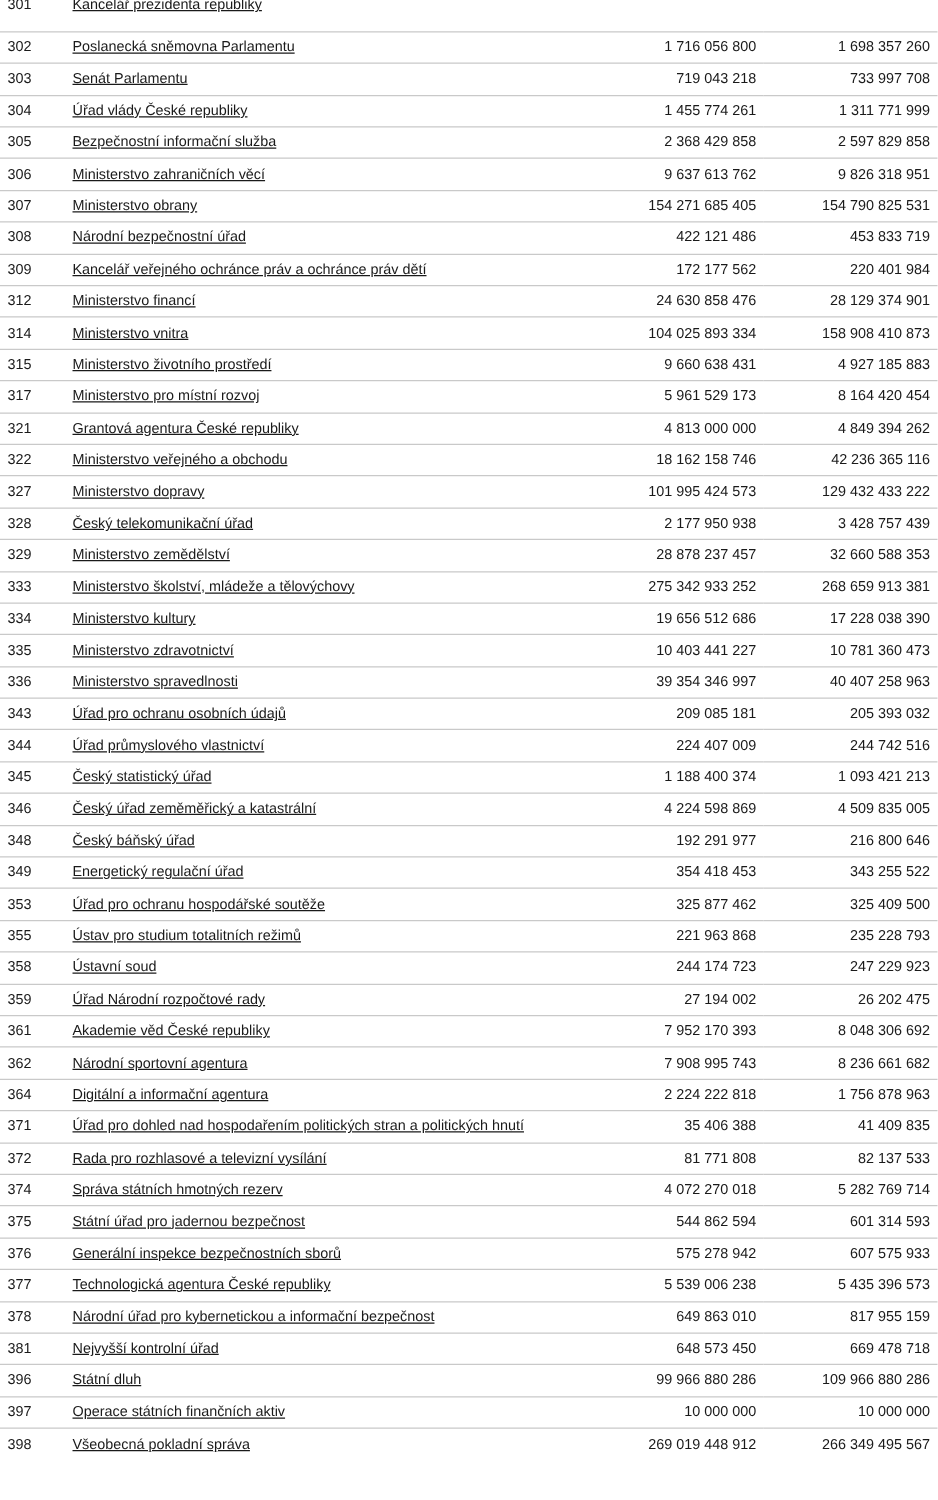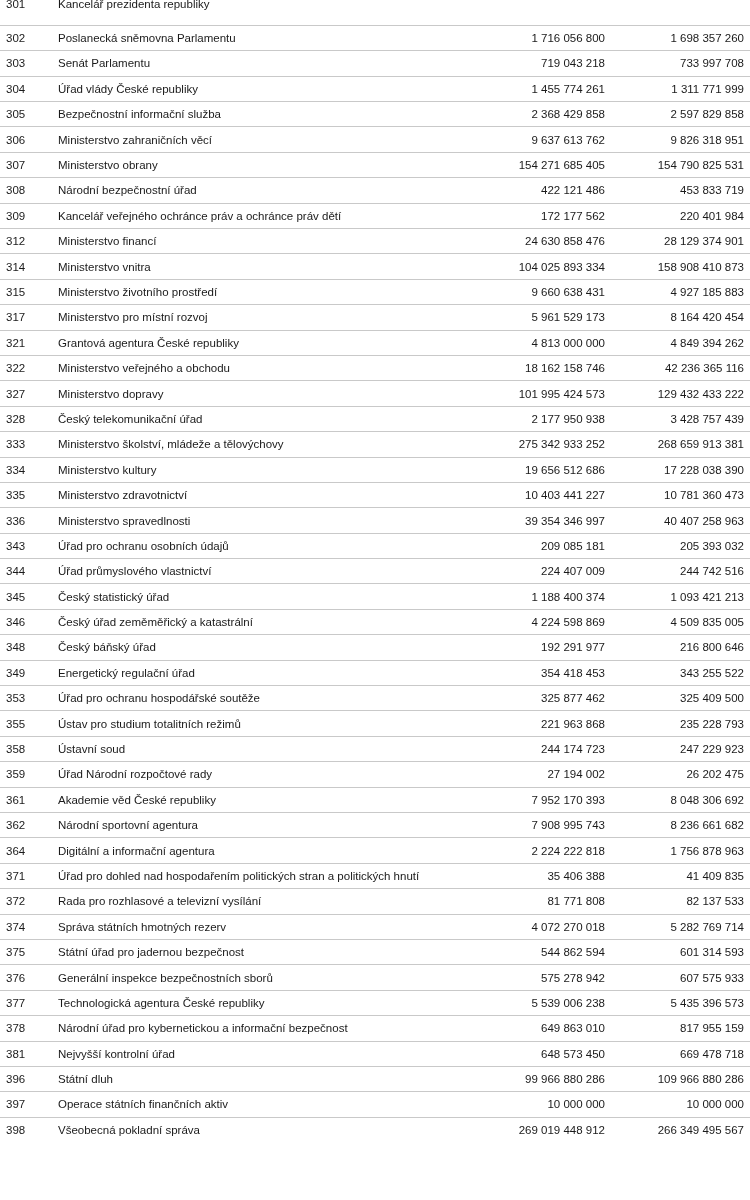--- a/index.html
+++ b/index.html
@@ -44,20 +44,21 @@
     line-height: 24px;
     font-size: 11.5px;
   }
   td.code {
     padding-left: 8px;
     color: #1a1a1a;
   }
   td.name {
     padding-left: 6px;
     color: #1a1a1a;
+    text-decoration: underline;
   }
   td.num {
     text-align: right;
     padding-right: 12px;
     color: #1a1a1a;
     font-variant-numeric: tabular-nums;
   }
   
   tr.clipped td {
     border-top: none;
@@ -191,20 +192,26 @@
         <td class="num">101 995 424 573</td>
         <td class="num">129 432 433 222</td>
       </tr>
       <tr>
         <td class="code">328</td>
         <td class="name">Český telekomunikační úřad</td>
         <td class="num">2 177 950 938</td>
         <td class="num">3 428 757 439</td>
       </tr>
       <tr>
+        <td class="code">329</td>
+        <td class="name">Ministerstvo zemědělství</td>
+        <td class="num">28 878 237 457</td>
+        <td class="num">32 660 588 353</td>
+      </tr>
+      <tr>
         <td class="code">333</td>
         <td class="name">Ministerstvo školství, mládeže a tělovýchovy</td>
         <td class="num">275 342 933 252</td>
         <td class="num">268 659 913 381</td>
       </tr>
       <tr>
         <td class="code">334</td>
         <td class="name">Ministerstvo kultury</td>
         <td class="num">19 656 512 686</td>
         <td class="num">17 228 038 390</td>

